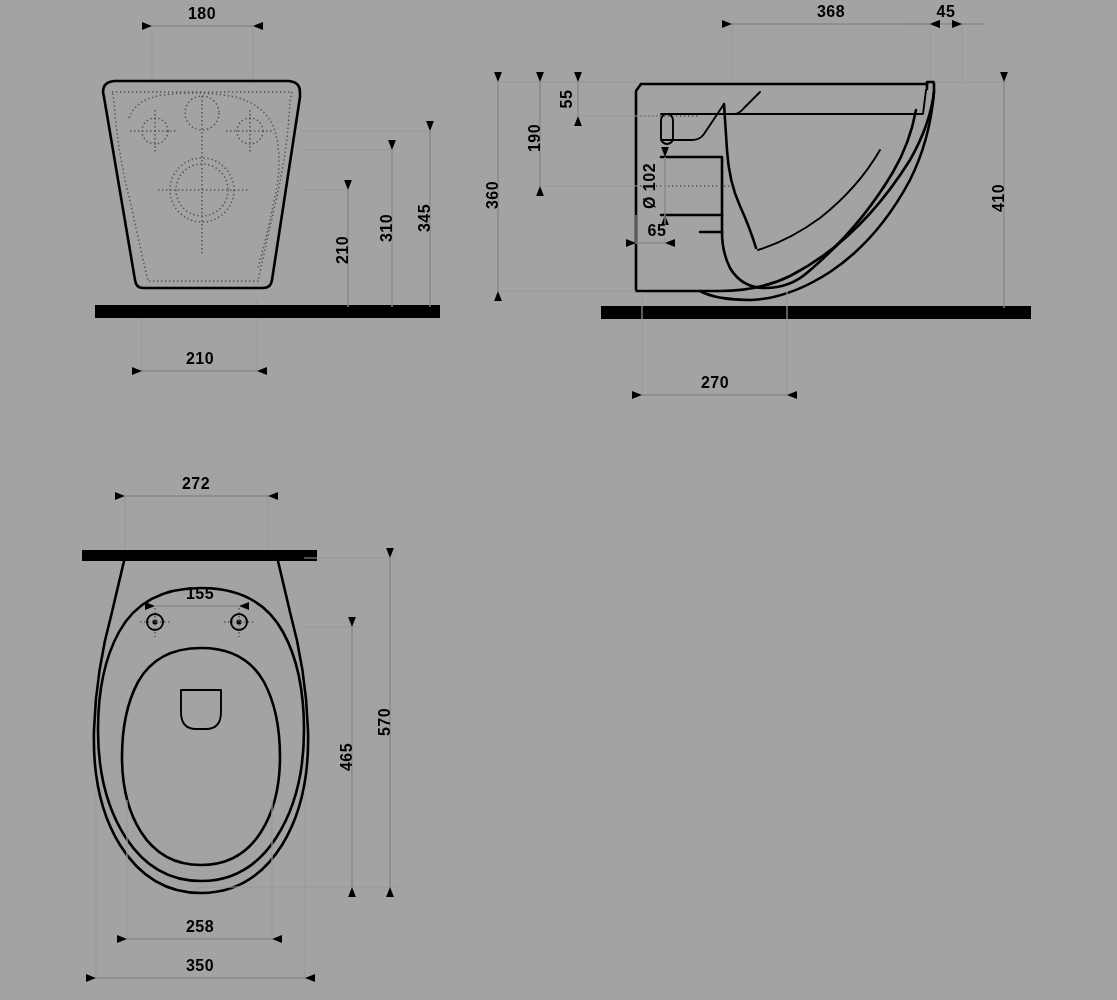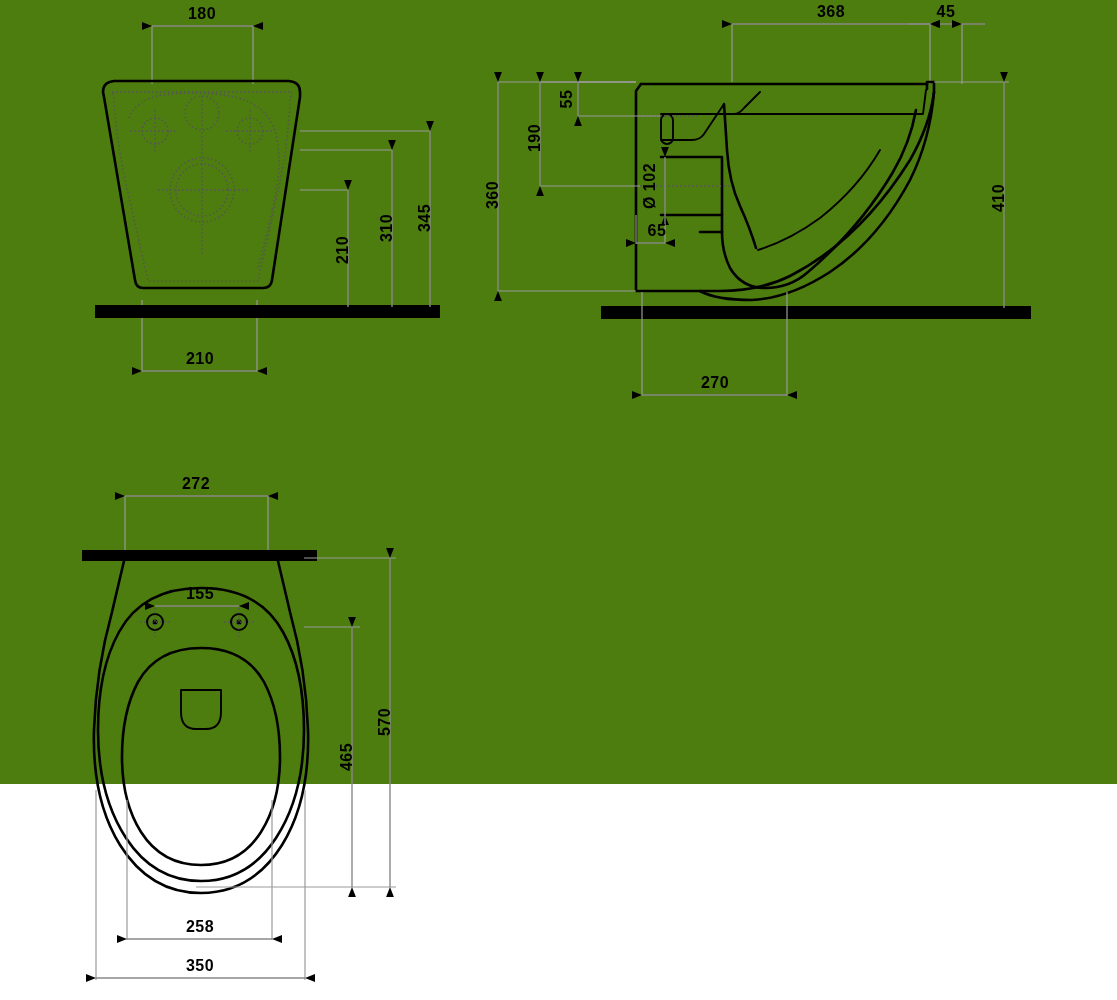--- a/index.html
+++ b/index.html
@@ -10,22 +10,22 @@
   }
   body {
     width: 1117px;
     height: 1000px;
     font-family: "Liberation Sans", sans-serif;
     overflow: hidden;
   }
   #sheet {
     position: relative;
     width: 1117px;
-    height: 784px;
-    background: #4d7c0f;
+    height: 1000px;
+    background: #a3a3a3;
   }
   svg#drawing {
     display: block;
     width: 1117px;
     height: 1000px;
   }
   .part-outline {
     fill: none;
     stroke: #000000;
     stroke-width: 2.6;

